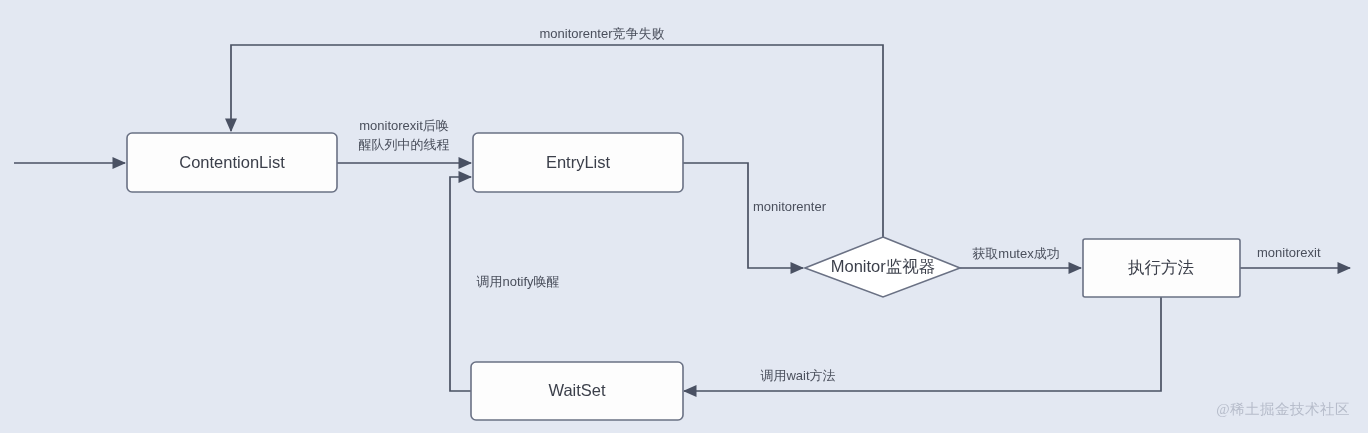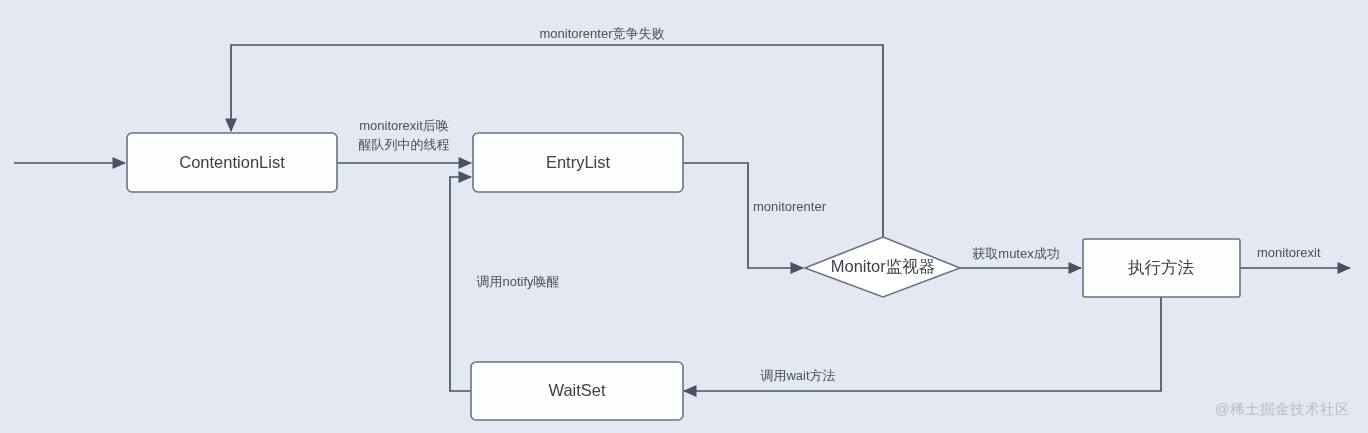--- a/index.html
+++ b/index.html
@@ -59,21 +59,21 @@
     text-anchor: middle;
     dominant-baseline: middle;
   }
   .edge-label.left-align {
     text-anchor: start;
   }
   .watermark {
     position: absolute;
     right: 18px;
     bottom: 14px;
-    font-family: Liberation Sans, sans-serif;
+    font-family: Liberation Serif, serif;
     font-size: 14.5px;
     color: #b6bcca;
     letter-spacing: 0.5px;
     user-select: none;
     white-space: nowrap;
   }
 </style>
 </head>
 <body>
 

